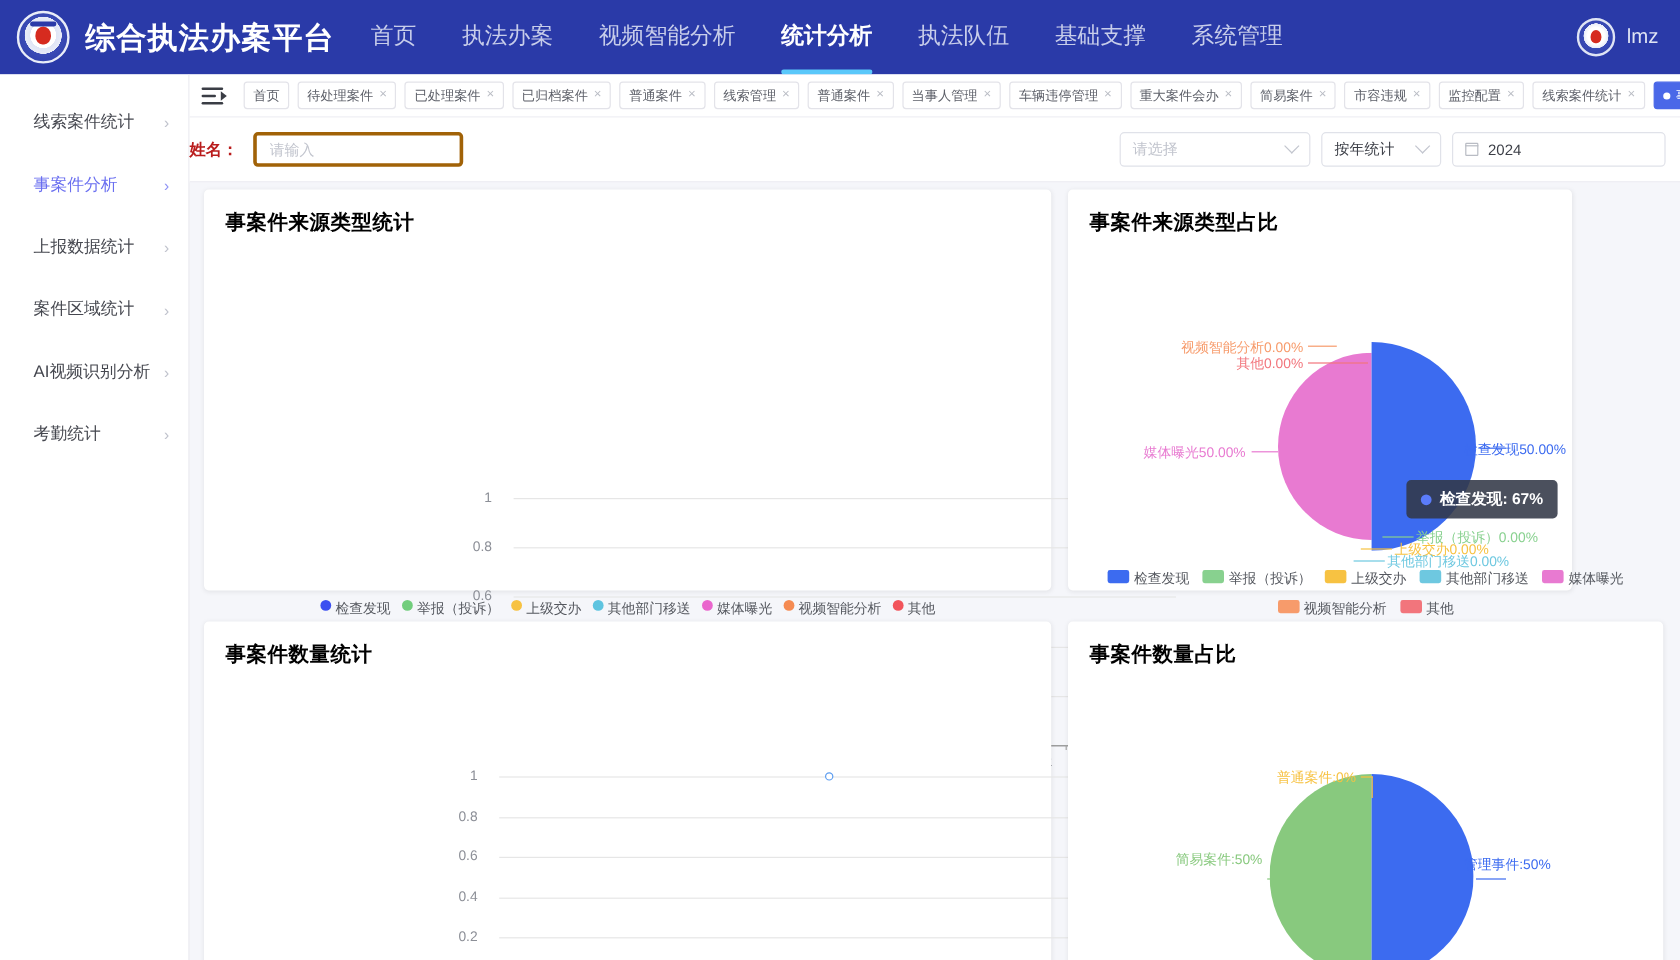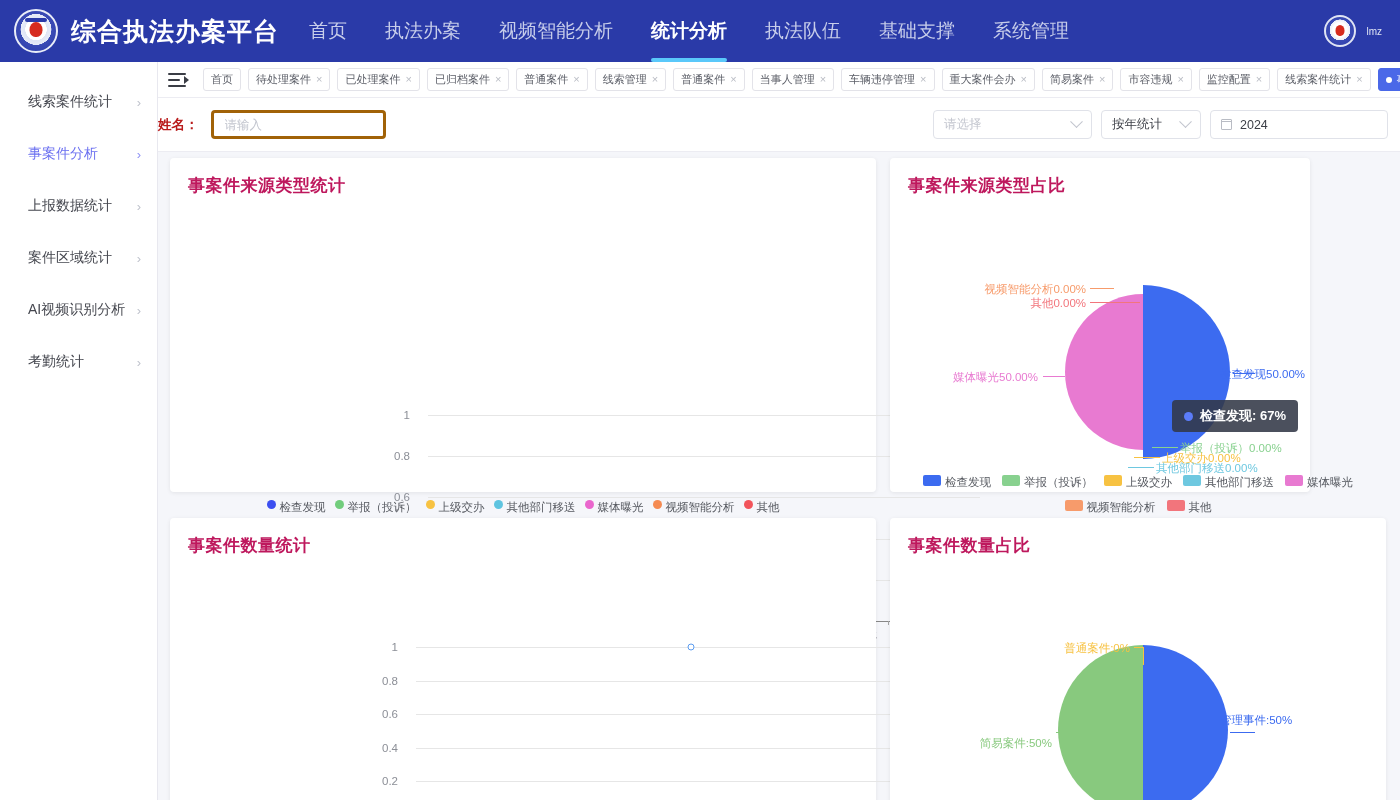--- a/index.html
+++ b/index.html
@@ -50,21 +50,21 @@
   }
   .avatar {
     width: 32px; height: 32px; border-radius: 50%;
     background: radial-gradient(circle at 50% 46%, #ffffff 0%, #ffffff 34%, #e8ecf8 50%, #3a4bb5 51%, #2a3aa8 100%);
     border: 2px solid #dfe4f4; position: relative; flex: none;
   }
   .avatar::before {
     content: ""; position: absolute; left: 50%; top: 28%; transform: translateX(-50%);
     width: 9px; height: 11px; border-radius: 50% 50% 45% 45%; background: #d62b1f;
   }
-  .user-name { color: #dfe4f4; font-size: 10px; }
+  .user-name { color: #dfe4f4; font-size: 17px; }
 
   
   .sidebar {
     position: absolute; left: 0; top: 62px; width: 158px; height: 738px;
     background: #ffffff; border-right: 1px solid #e8e8ef; padding-top: 14px;
   }
   .side-item {
     height: 52px; display: flex; align-items: center; justify-content: space-between;
     padding: 0 16px 0 28px; font-size: 14px; color: #45474f; cursor: pointer;
   }
@@ -147,21 +147,21 @@
   
   .panel {
     position: absolute; background: #ffffff; border-radius: 4px;
     box-shadow: 0 1px 4px rgba(0,0,0,0.08);
   }
   #panel-src-count  { left: 170px;  top: 158px; width: 706px; height: 334px; }
   #panel-src-ratio  { left: 890px;  top: 158px; width: 420px; height: 334px; }
   #panel-num-count  { left: 170px;  top: 518px; width: 706px; height: 290px; }
   #panel-num-ratio  { left: 890px;  top: 518px; width: 496px; height: 290px; }
   .panel-title {
-    font-size: 17px; font-weight: bold; color: #be185d;
+    font-size: 17px; font-weight: bold; color: #000000;
     padding: 16px 0 0 18px; letter-spacing: .5px;
   }
 
   
   .barchart { position: relative; width: 100%; height: 100%; }
   .grid-line {
     position: absolute; left: 258px; width: 552px; height: 1px; background: #e6e6e6;
   }
   .ytick {
     position: absolute; right: 0; transform: translateY(-50%);
@@ -525,15 +525,15 @@
   <div class="panel-title">事案件数量占比</div>
   <div class="barchart" id="pie2">
       <div class="pie" style="left: 168px; top: 88px; width: 170px; height: 170px; background: rgb(136, 201, 126); clip-path: polygon(0px 0px, 50% 0px, 50% 100%, 0px 100%);"></div>
       <div class="pie" style="left: 168px; top: 88px; width: 170px; height: 170px; background: rgb(60, 107, 240); clip-path: polygon(50% 0px, 100% 0px, 100% 100%, 50% 100%);"></div>
       <div class="pie-label" style="color: rgb(247, 194, 66); left: 240px; top: 84px; transform: translateX(-100%);">普通案件:0%</div>
       <div class="lead" style="color: rgb(247, 194, 66); left: 244px; top: 90px; width: 10px;"></div>
       <div class="lead-v" style="color: rgb(247, 194, 66); left: 253px; top: 90px; height: 18px;"></div>
       <div class="lead" style="color: rgb(60, 107, 240); left: 340px; top: 175px; width: 25px;"></div>
       <div class="pie-label" style="color: rgb(60, 107, 240); left: 330px; top: 156px;">管理事件:50%</div>
       <div class="lead" style="color: rgb(136, 201, 126); left: 166px; top: 175px; width: 25px;"></div>
-      <div class="pie-label" style="color: rgb(136, 201, 126); left: 162px; top: 179px; transform: translateX(-100%);">简易案件:50%</div>
+      <div class="pie-label" style="color: rgb(136, 201, 126); left: 162px; top: 152px; transform: translateX(-100%);">简易案件:50%</div>
     </div>
 </div>
 
 </body></html>

